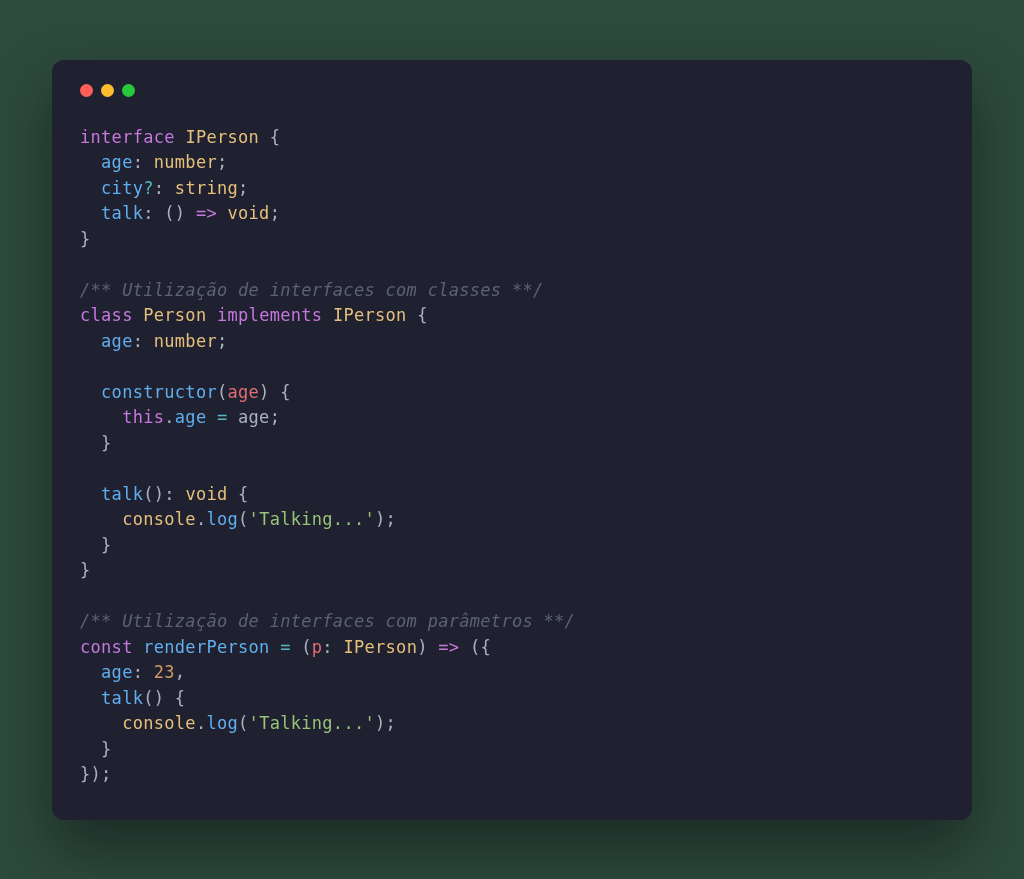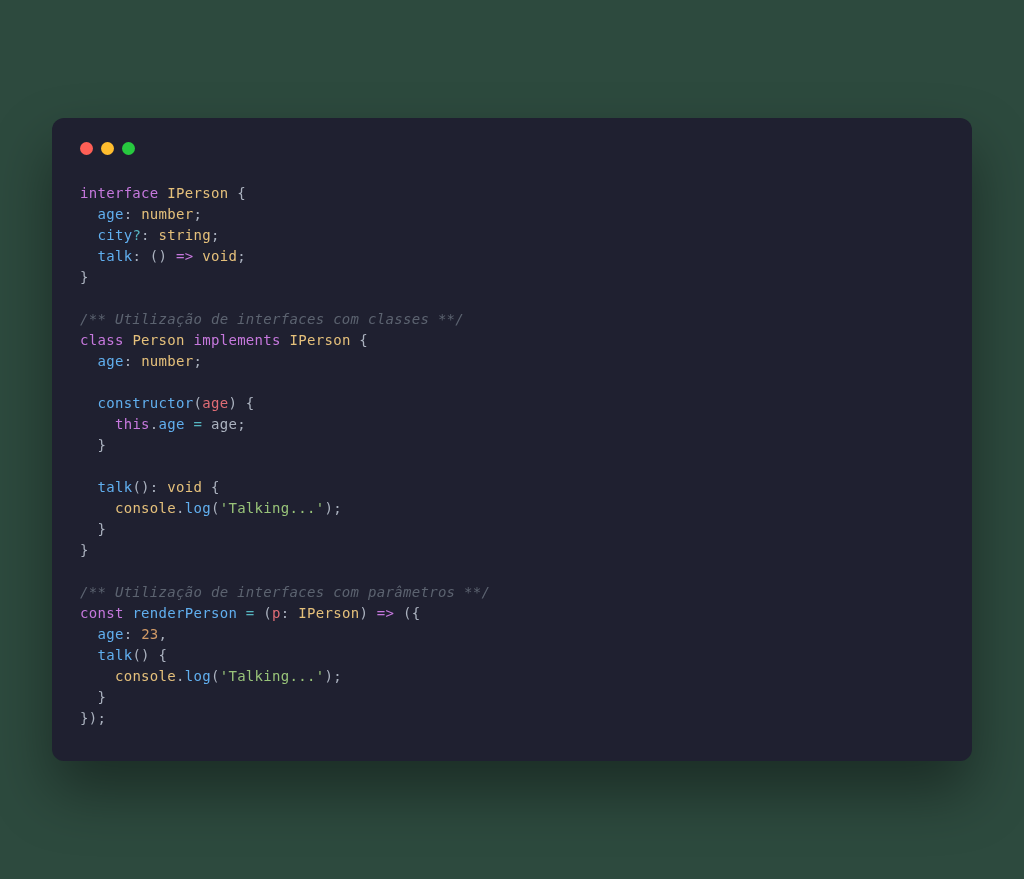--- a/index.html
+++ b/index.html
@@ -26,21 +26,21 @@
     }
     .dot {
       width: 13px;
       height: 13px;
       border-radius: 50%;
     }
     .dot-red    { background: #ff5f56; }
     .dot-yellow { background: #ffbd2e; }
     .dot-green  { background: #27c93f; }
     .code {
-      font-size: 14px;
+      font-size: 17px;
       line-height: 1.5;
       white-space: pre;
       letter-spacing: 0.3px;
     }
     
     .kw        { color: #c678dd; } 
     .type      { color: #e5c07b; } 
     .prop      { color: #61afef; } 
     .op        { color: #56b6c2; } 
     .punct     { color: #abb2bf; } 

